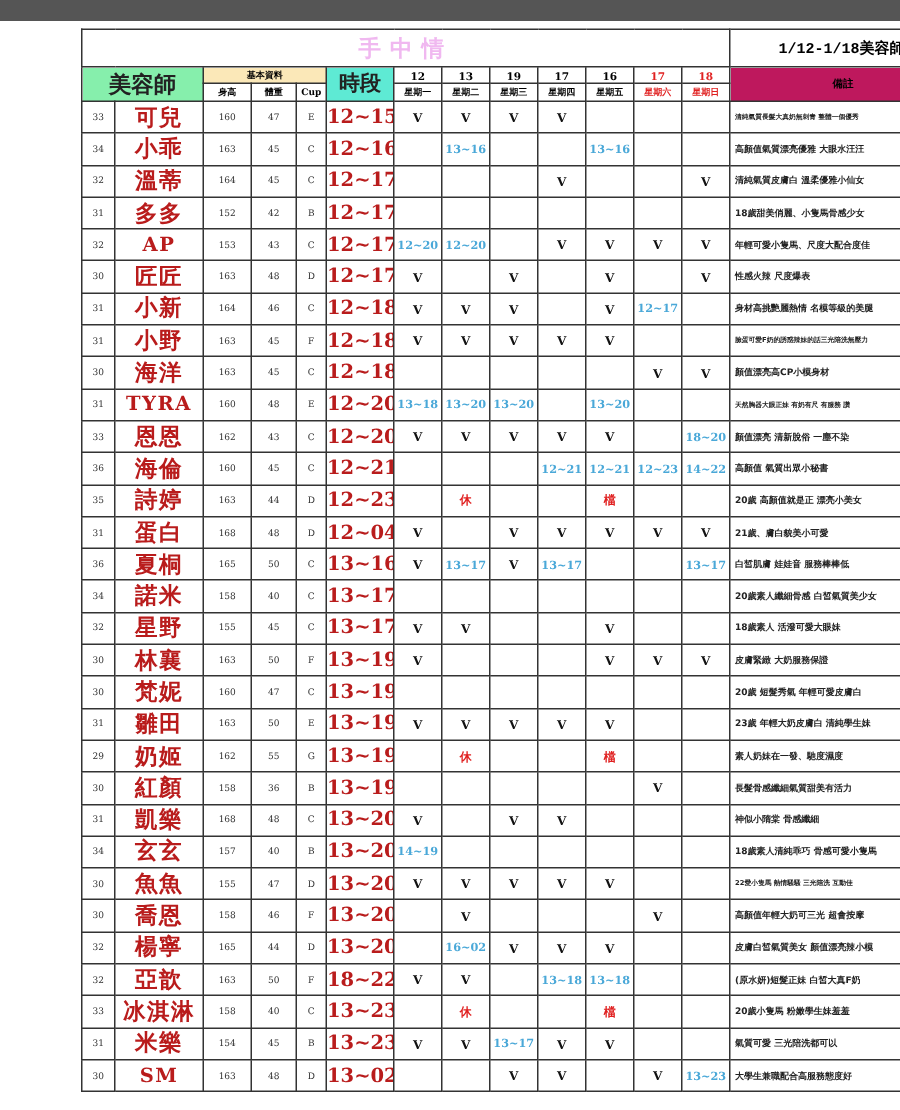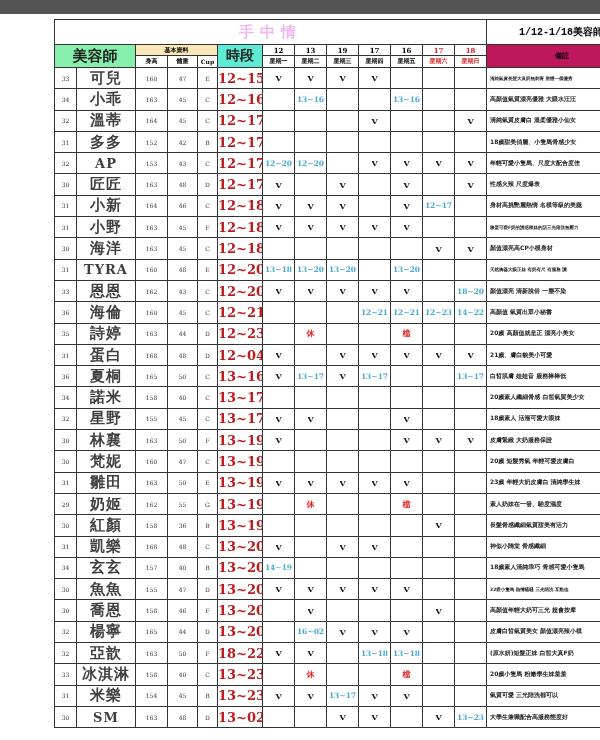--- a/index.html
+++ b/index.html
@@ -17,21 +17,21 @@
   .hdr-name { background: #86efac; font-family: "DejaVu Sans", sans-serif; font-size: 15px; font-weight: bold; color: #222; }
   .hdr-basic { background: #fbe8b8; font-size: 6px; font-weight: bold; height: 10px; }
   .hdr-sub { font-size: 6px; font-weight: bold; height: 11px; }
   .hdr-slot { background: #5eead4; font-family: Liberation Serif, serif; font-size: 14px; font-weight: bold; color: #222; }
   .hdr-date { font-size: 7px; font-weight: bold; height: 10px; }
   .hdr-dow { font-size: 6px; font-weight: bold; height: 11px; }
   .red { color: #e02020; }
   .hdr-note { background: #be185d; font-size: 7px; font-weight: bold; }
   tr.row td { height: 20.3px; }
   .age { font-size: 6px; color: #333; }
-  .name { font-family: "DejaVu Sans", sans-serif; font-size: 15px; font-weight: bold; color: #404040; letter-spacing: 1px; }
+  .name { font-family: "DejaVu Sans", sans-serif; font-size: 15px; font-weight: bold; color: #b91c1c; letter-spacing: 1px; }
   .name.latin { font-family: "DejaVu Serif", serif; font-size: 13px; text-align: center; }
   .small { font-size: 6px; color: #333; }
   .slot { font-size: 13px; font-weight: bold; color: #b91c1c; }
   .cell { font-size: 8px; font-weight: bold; color: #111; }
   .cell.time { color: #4aa8d8; font-size: 7.5px; }
   .cell.off { color: #e02020; font-family: "DejaVu Sans", sans-serif; font-size: 8px; }
   .note { text-align: left !important; padding-left: 3px !important; font-family: "DejaVu Sans", sans-serif; font-size: 6px; font-weight: bold; color: #222; }
   .note.tiny { font-size: 4.5px; }
 </style>
 </head>

